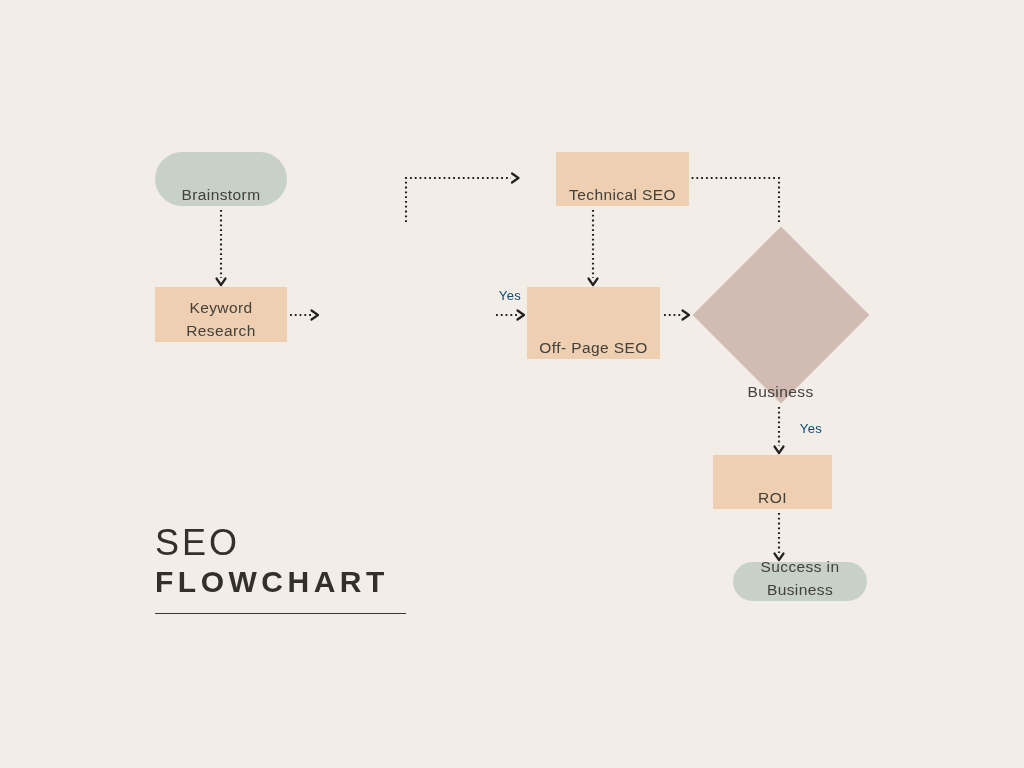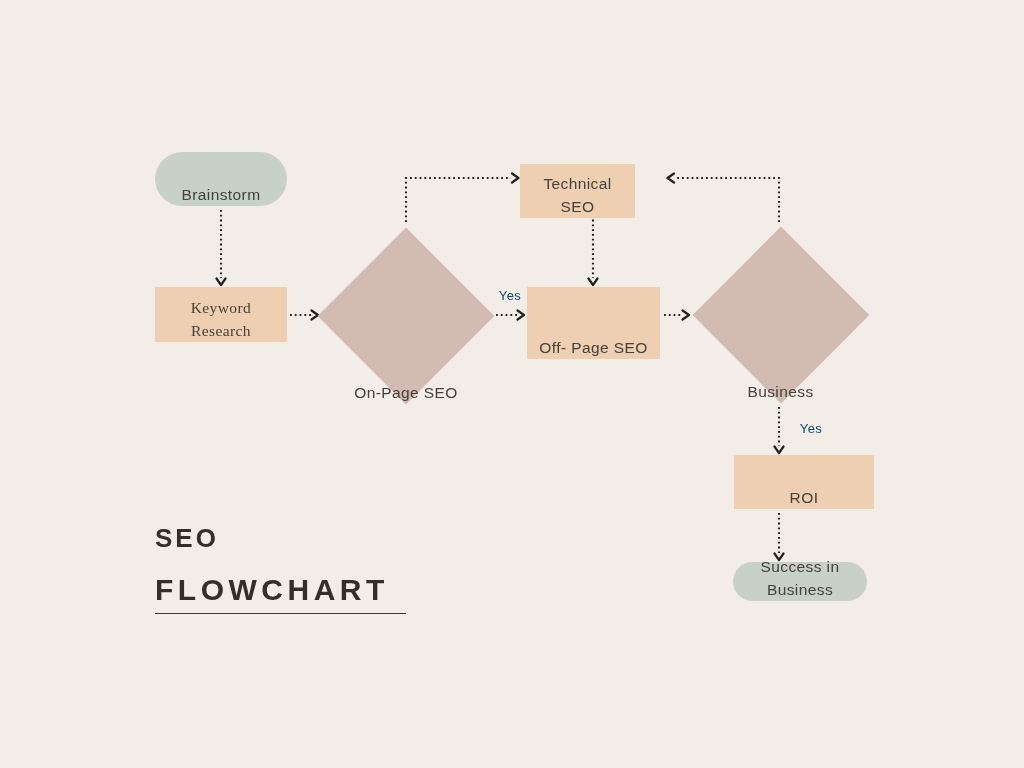--- a/index.html
+++ b/index.html
@@ -65,33 +65,33 @@
   .edge-label {
     position: absolute;
     width: 40px;
     text-align: center;
     font-size: 13px;
     color: #0c4a6e;
     letter-spacing: 0.4px;
   }
   .title-block { position: absolute; left: 155px; top: 525px; }
   .title-line1 {
-    font-size: 26px;
-    font-weight: 700;
+    font-size: 36px;
+    font-weight: 400;
     letter-spacing: 3px;
     color: var(--title-text);
     line-height: 1.0;
   }
   .title-line2 {
     font-size: 30px;
     font-weight: 600;
     letter-spacing: 4.5px;
     color: var(--title-text);
     line-height: 1.1;
-    margin-top: 22px;
+    margin-top: 4px;
   }
   .title-rule {
     position: absolute;
     left: 155px;
     top: 613px;
     width: 251px;
     border-top: 1.5px solid #3a3630;
   }
 </style>
 </head>
@@ -126,43 +126,39 @@
     <path class="head" d="M774.5 446.5 L779 453 L783.5 446.5"></path>
 
     <path class="edge" d="M779 513 V553"></path>
     <path class="head" d="M774.5 553.5 L779 560 L783.5 553.5"></path>
   </svg>
 
   <div class="node terminal" style="left:155px; top:152px; width:132px; height:54px;">
     <span class="label">Brainstorm</span>
   </div>
 
-  <div class="node process" style="left:155px; top:287px; width:132px; height:55px;font-family:Liberation Serif, serif;">
+  <div class="node process" style="left:155px; top:287px; width:132px; height:55px;">
     <span class="label">Keyword Research</span>
   </div>
 
-  <div class="node decision" style="left:318px; top:227px; width:176px; height:177px;">
-    <span class="diamond-shape"></span>
-    <span class="label">On-Page SEO</span>
-  </div>
 
-  <div class="node process" style="left:520px; top:152px; width:115px; height:54px;margin-top:12px;">
+  <div class="node process" style="left:556px; top:152px; width:133px; height:54px;">
     <span class="label">Technical SEO</span>
   </div>
 
   <div class="node process" style="left:527px; top:287px; width:133px; height:72px;">
     <span class="label">Off- Page SEO</span>
   </div>
 
   <div class="node decision" style="left:692px; top:227px; width:177px; height:176px;">
     <span class="diamond-shape"></span>
     <span class="label">Business</span>
   </div>
 
-  <div class="node process" style="left:713px; top:455px; width:140px; height:54px;margin-left:21px;">
+  <div class="node process" style="left:713px; top:455px; width:119px; height:54px;">
     <span class="label">ROI</span>
   </div>
 
   <div class="node terminal" style="left:733px; top:562px; width:134px; height:39px;">
     <span class="label">Success in Business</span>
   </div>
 
   <div class="edge-label" style="left:490px; top:288px;">Yes</div>
   <div class="edge-label" style="left:791px; top:421px;">Yes</div>
 

